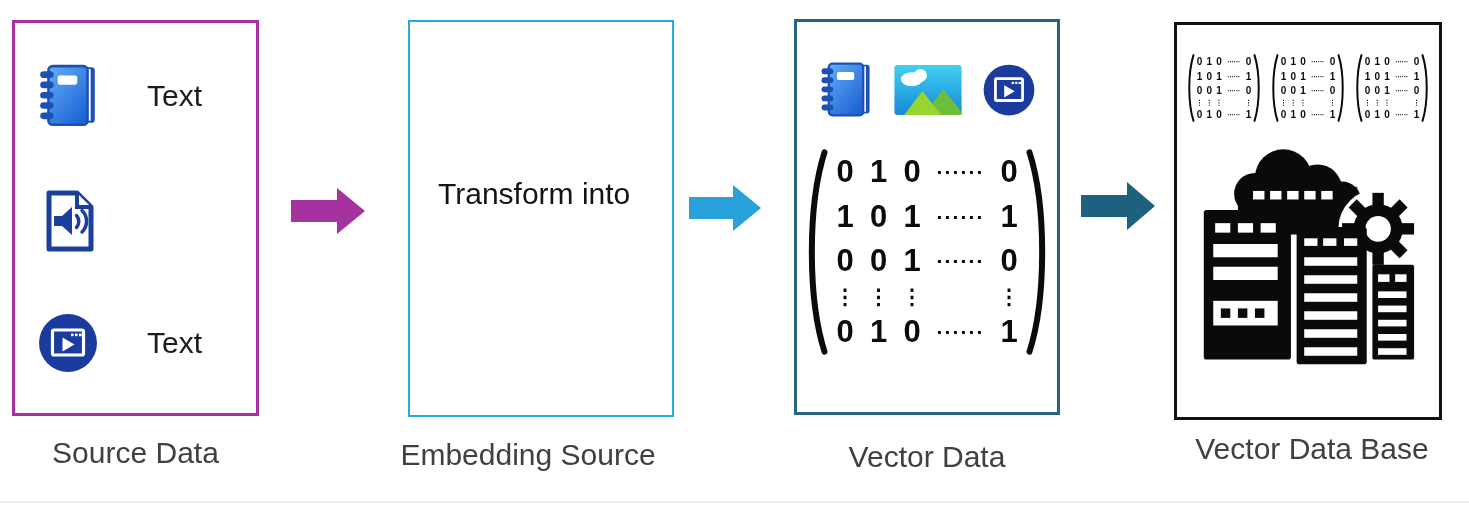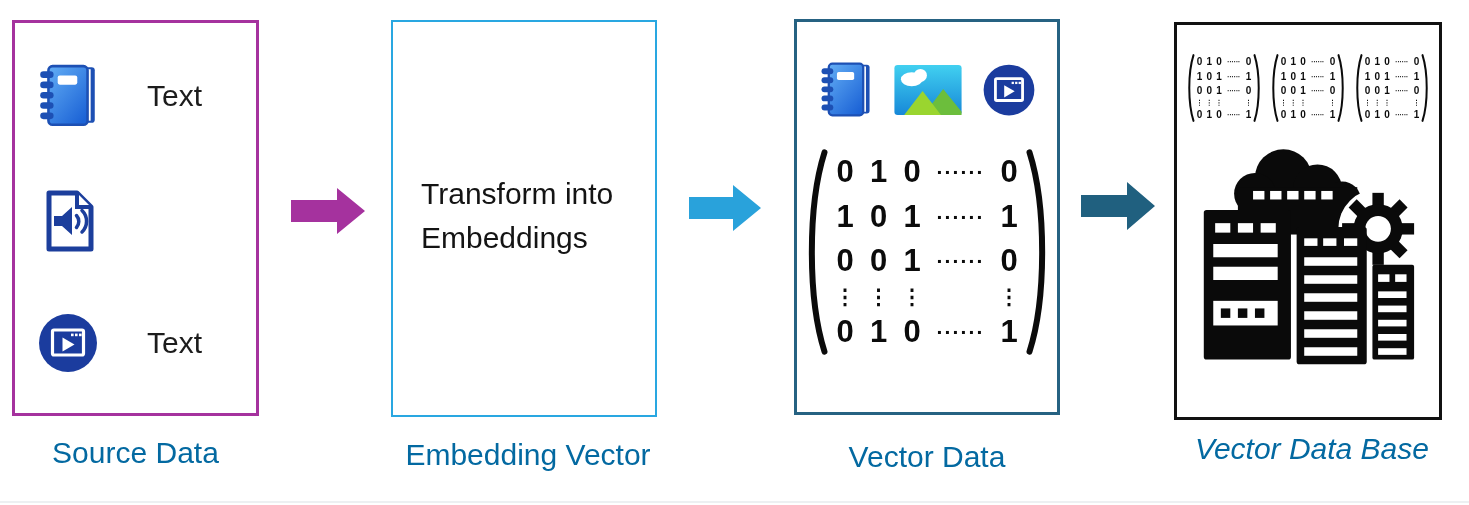--- a/index.html
+++ b/index.html
@@ -17,32 +17,32 @@
   .box-source {
     left:12px; top:20px; width:247px; height:396px;
     border:3px solid #A5329E;
     display:flex; flex-direction:column; justify-content:space-around;
     padding:10px 14px;
   }
   .src-row { display:flex; align-items:center; }
   .src-icon { flex:0 0 78px; display:flex; align-items:center; justify-content:center; }
   .src-label { flex:1; text-align:center; font-size:30px; color:#1c1c1c; }
 
-  .caption { position:absolute; font-size:30px; color:#0369a1; text-align:center; white-space:nowrap; }
+  .caption { position:absolute; font-size:30px; color:#404040; text-align:center; white-space:nowrap; }
   .cap-1 { left:12px;   top:436px; width:247px; }
   .cap-2 { left:368px;  top:438px; width:320px; }
   .cap-3 { left:794px;  top:440px; width:266px; }
-  .cap-4 { left:1164px; top:432px; width:296px;font-style:italic; }
+  .cap-4 { left:1164px; top:432px; width:296px; }
 
   .arrow { position:absolute; }
   .arrow-1 { left:291px;  top:188px; }
   .arrow-2 { left:689px;  top:185px; }
   .arrow-3 { left:1081px; top:182px; }
 
-  .box-embed { left:391px; top:20px; width:266px; height:397px; border:2px solid #29A7E1; }
+  .box-embed { left:408px; top:20px; width:266px; height:397px; border:2px solid #29A7E1; }
   .embed-text { position:absolute; left:28px; top:150px; font-size:30px; line-height:44px; color:#141414; }
 
   .box-vector { left:794px; top:19px; width:266px; height:396px; border:3px solid #266282; }
   .vd-icons { display:flex; justify-content:center; align-items:center; gap:18px; margin-top:36px; height:68px; }
 
   .box-db { left:1174px; top:22px; width:268px; height:398px; border:3px solid #111111; }
   .db-matrices { display:flex; justify-content:center; align-items:flex-start; gap:8px; margin-top:28px; }
   .db-icon-wrap { display:flex; justify-content:center; margin-top:18px; }
 
   
@@ -130,24 +130,23 @@
   </div>
   <div class="caption cap-1">Source Data</div>
 
   <svg class="arrow arrow-1" width="74" height="46" viewBox="0 0 74 46">
     <path d="M0 12 H46 V0 L74 23 L46 46 V34 H0 Z" fill="#A5329E"></path>
   </svg>
 
   <div class="box box-embed">
     <div class="embed-text">
       <div>Transform into</div>
-      <div>Embeddings</div>
     </div>
   </div>
-  <div class="caption cap-2">Embedding Vector</div>
+  <div class="caption cap-2">Embedding Source</div>
 
   <svg class="arrow arrow-2" width="72" height="46" viewBox="0 0 72 46">
     <path d="M0 12 H44 V0 L72 23 L44 46 V34 H0 Z" fill="#29A2DB"></path>
   </svg>
 
   <div class="box box-vector">
     <div class="vd-icons">
       <span>
         <svg width="58" height="62" viewBox="0 0 64 68">
           <defs>

